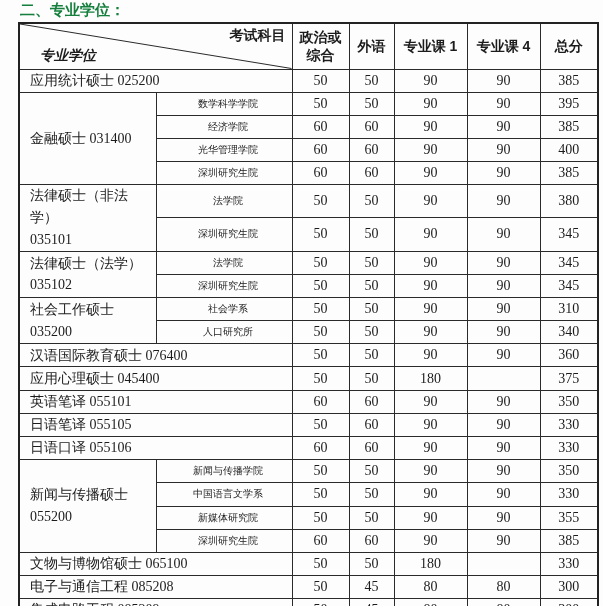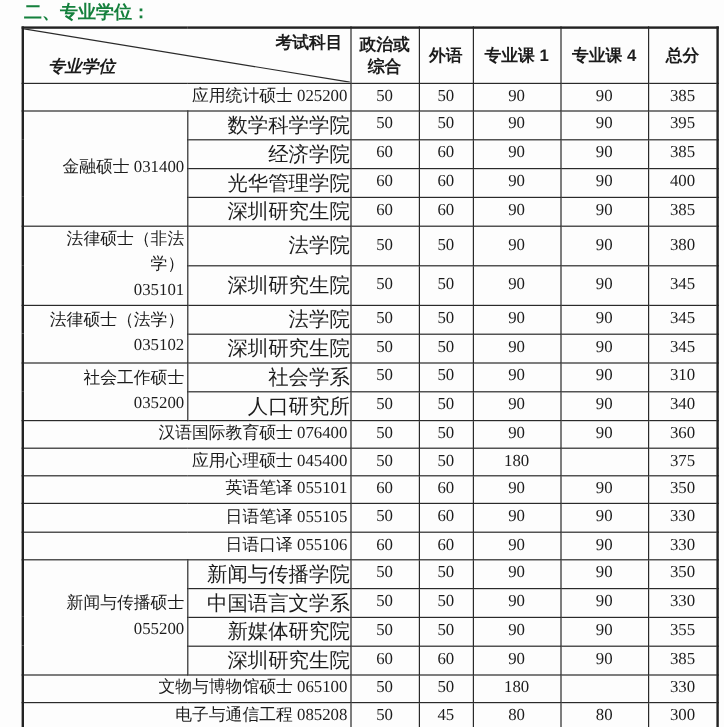--- a/index.html
+++ b/index.html
@@ -67,33 +67,33 @@
   th.col-header {
     font-family: "Liberation Sans", "DejaVu Sans", sans-serif;
     font-weight: bold;
     font-size: 14px;
     text-align: center;
     vertical-align: middle;
     white-space: pre-line;
     line-height: 1.3;
   }
   td.program-cell {
-    text-align: right;
+    text-align: left;
     vertical-align: middle;
     padding-left: 10px;
     padding-right: 2px;
     font-size: 14px;
     white-space: pre-line;
     line-height: 1.55;
   }
   td.college-cell {
-    text-align: right;
+    text-align: center;
     vertical-align: middle;
     padding-left: 8px;
-    font-size: 17px;
+    font-size: 10px;
   }
   td.score-cell {
     text-align: center;
     vertical-align: middle;
     font-size: 14px;
   }
 </style>
 </head>
 <body>
 

